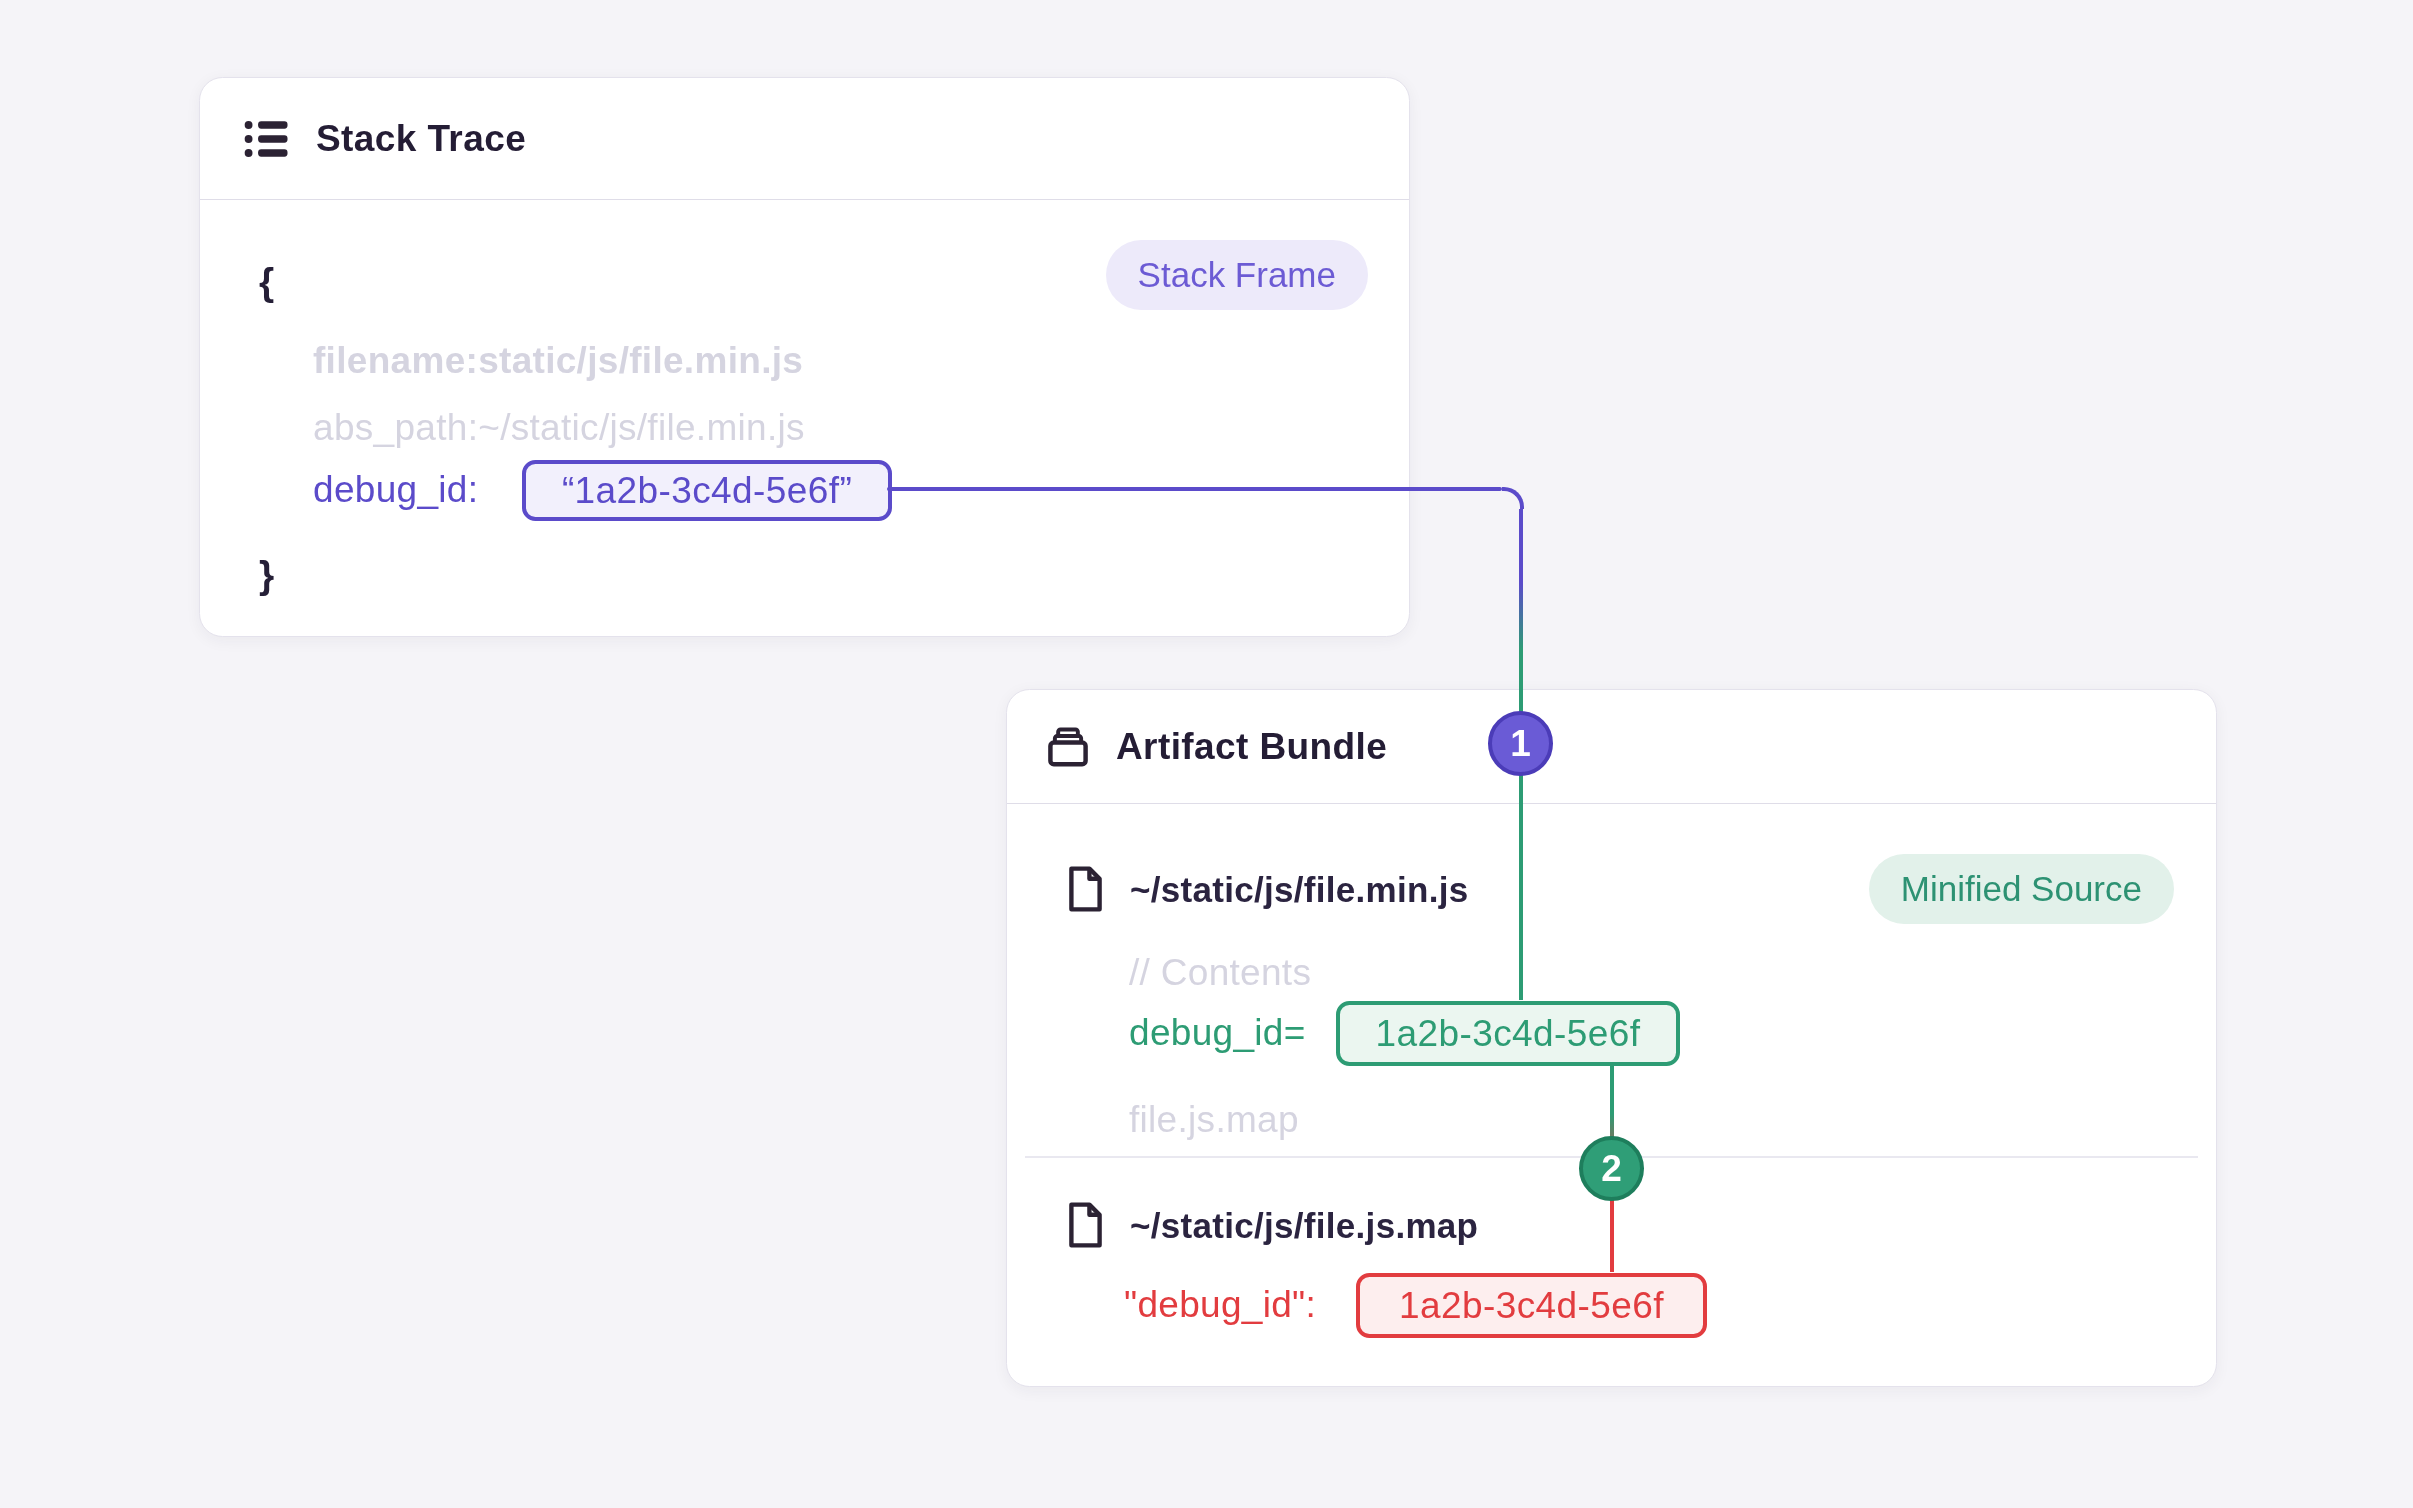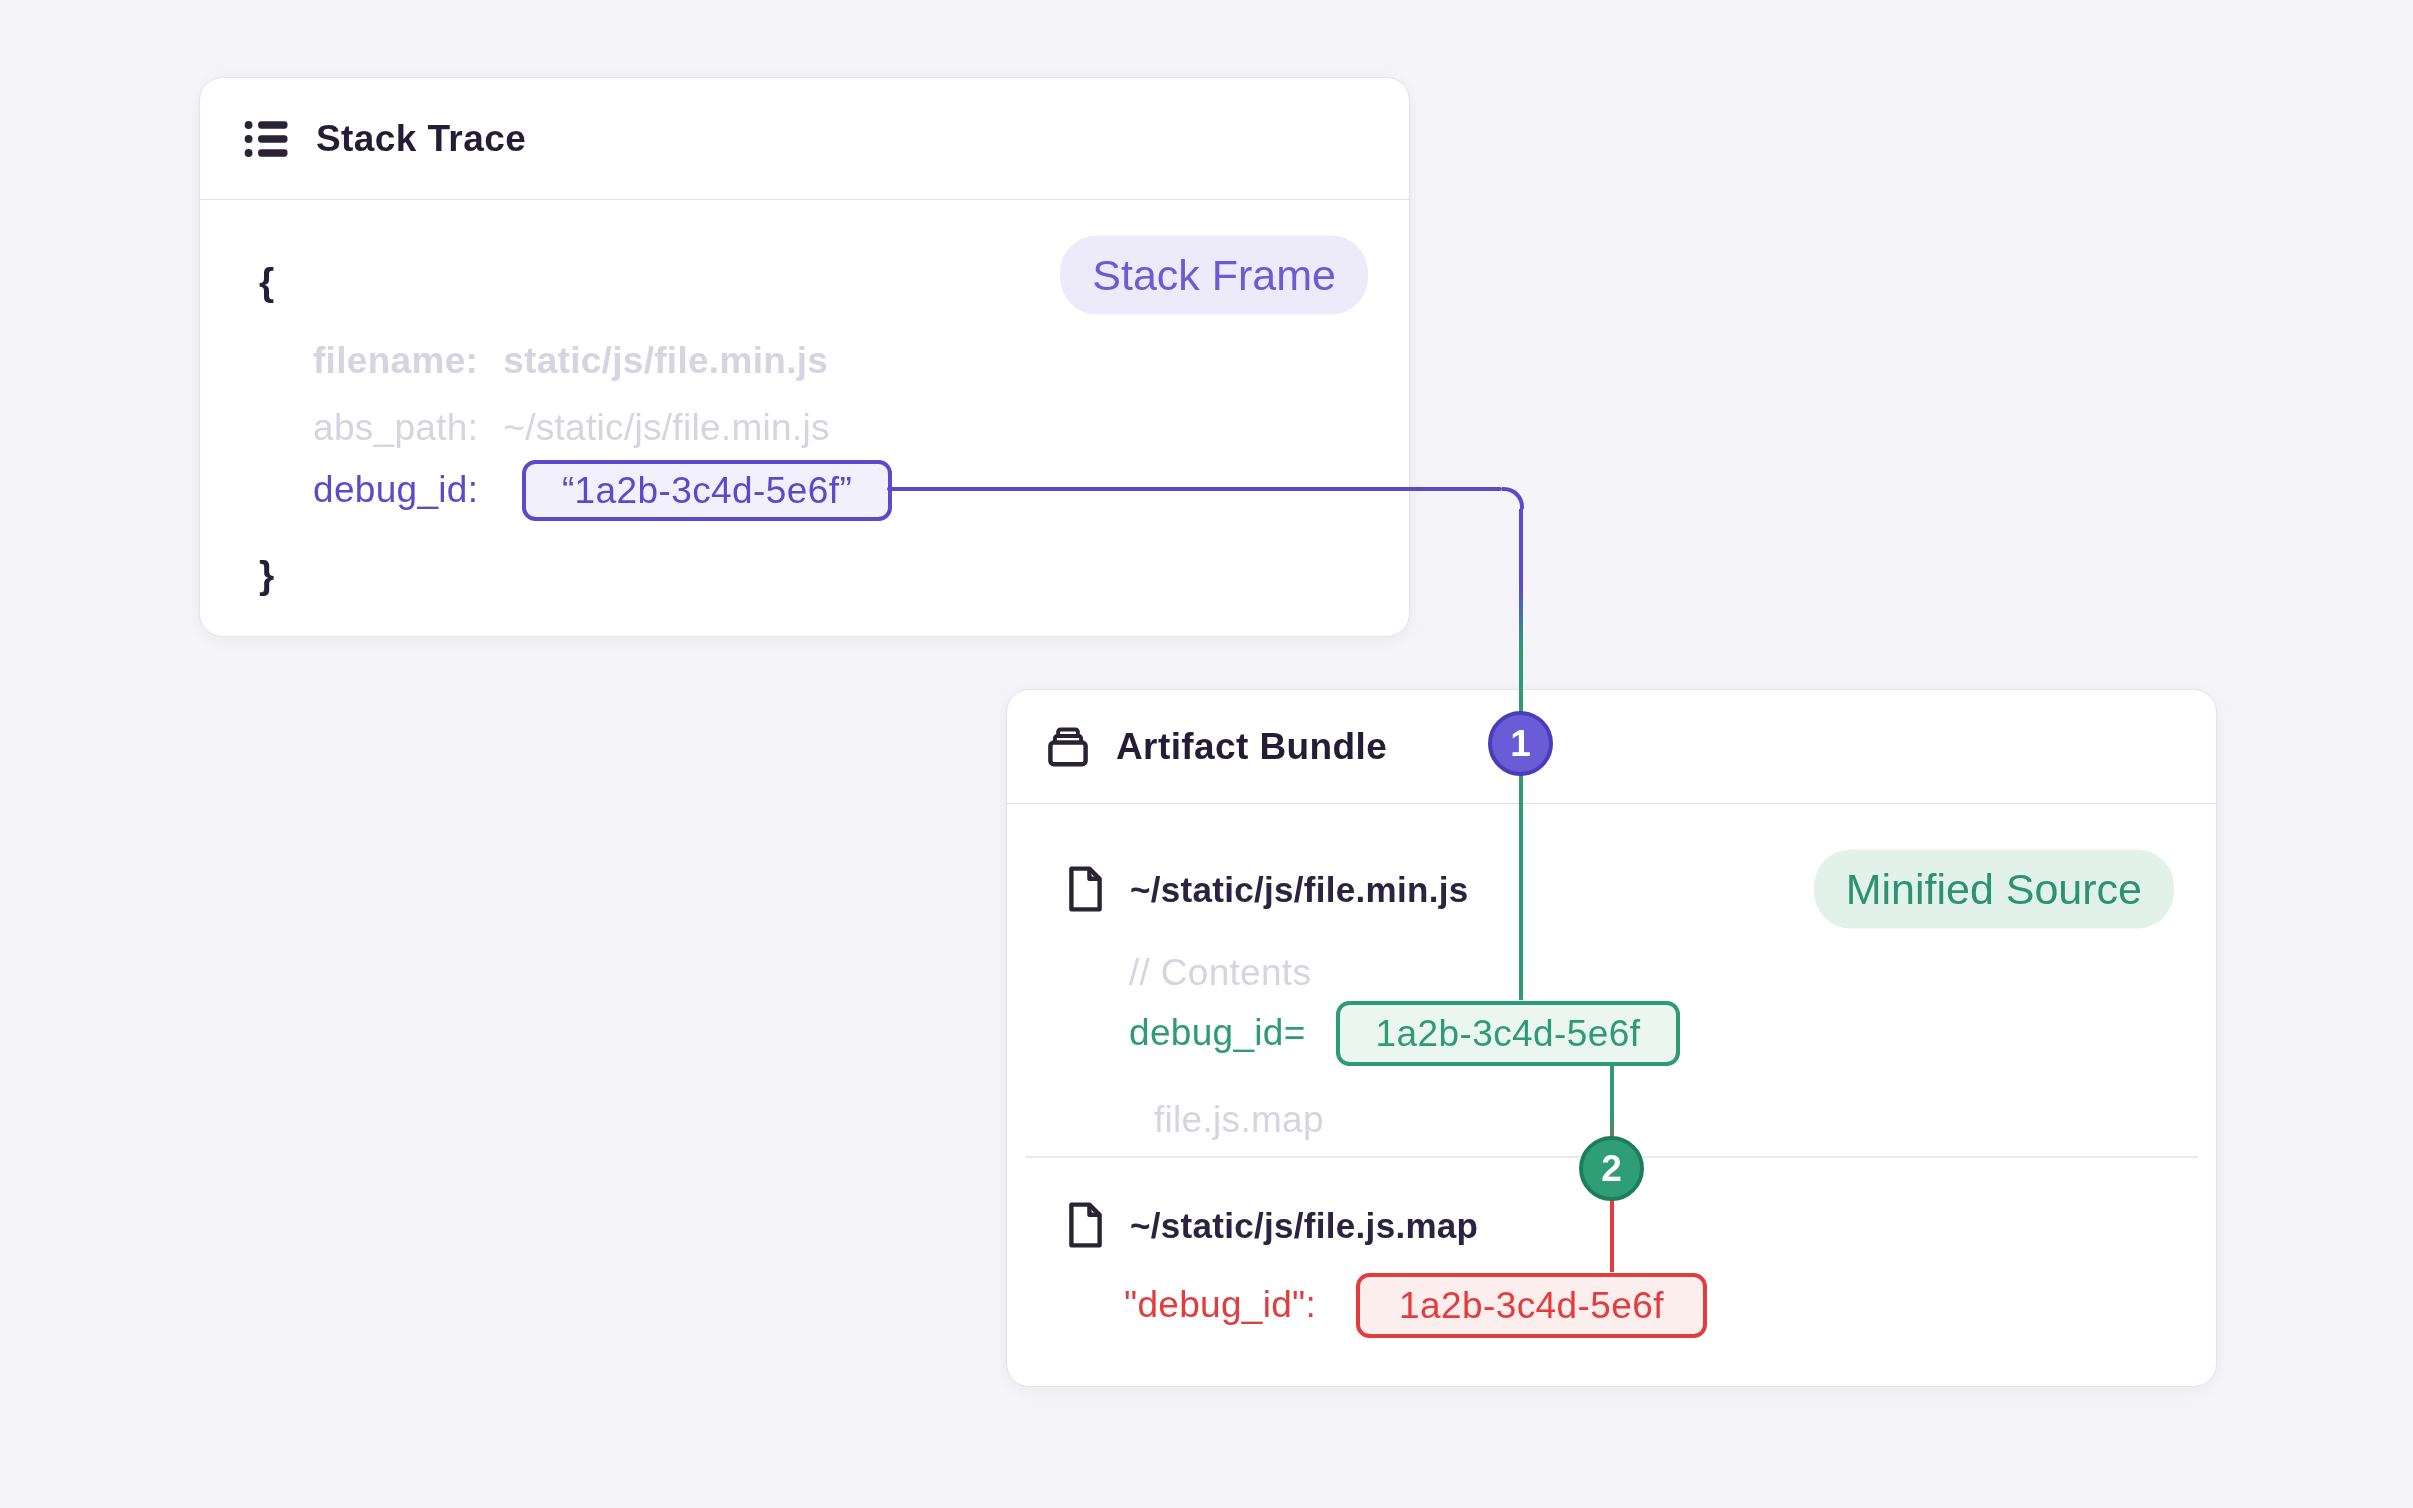--- a/index.html
+++ b/index.html
@@ -44,21 +44,21 @@
     letter-spacing: 0.3px;
     white-space: nowrap;
     display: flex; align-items: center;
   }
   .muted   { color: #D5D4E0; }
   .ink     { color: #251F37; }
   .purple  { color: #5B4BCA; }
   .green   { color: #2D9C74; }
   .red     { color: #E23C3F; }
   .brace   { font-weight: 600; font-size: 39px; }
-  .val-gap { margin-left: 25px; }
+  .val-gap { }
   .path-row { font-size: 35px; font-weight: 600; color: #2B2440; gap: 25px; }
   .path-row .file-icon { flex: 0 0 auto; }
 
   
   .value-box {
     position: absolute;
     display: flex; align-items: center; justify-content: center;
     font-size: 37px; letter-spacing: 0.4px;
     border-radius: 13.4px;
     z-index: 3;
@@ -73,21 +73,21 @@
   }
   #map-debug-box {
     left: 349px; top: 583px; width: 351px; height: 65px;
     color: #E23C3F; background: #FDEEEE; border: 4.2px solid #E23C3F;
   }
 
   
   .pill {
     position: absolute;
     transform: translateY(-50%);
-    font-size: 43px;
+    font-size: 35px;
     padding: 15px 32px;
     border-radius: 37px;
     white-space: nowrap;
     z-index: 3;
   }
   #stack-frame-badge    { right: 41px; top: 197px; background: #EDEAFA; color: #6C5BD4; }
   #minified-src-badge   { right: 42px; top: 199px; background: #E2F1EA; color: #2D9273; }
   #source-map-badge     { right: 42px; top: 535px; background: #FCEBE9; color: #E23C3F; }
 
   

